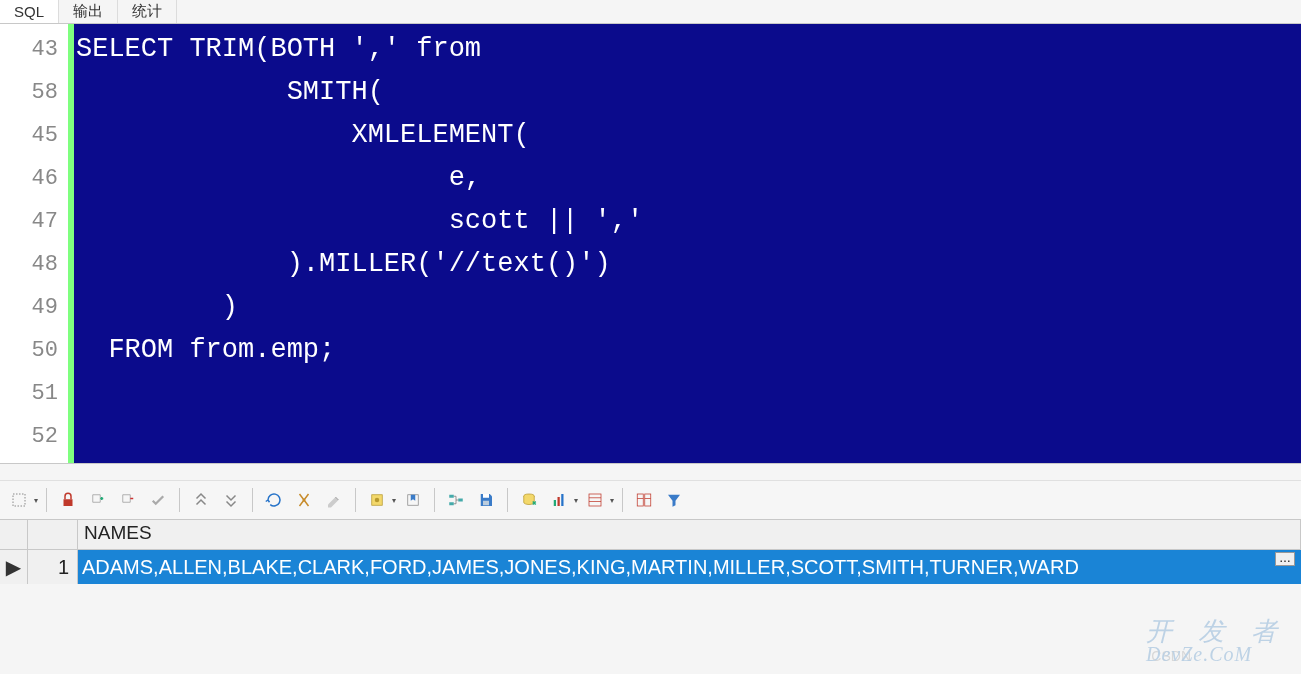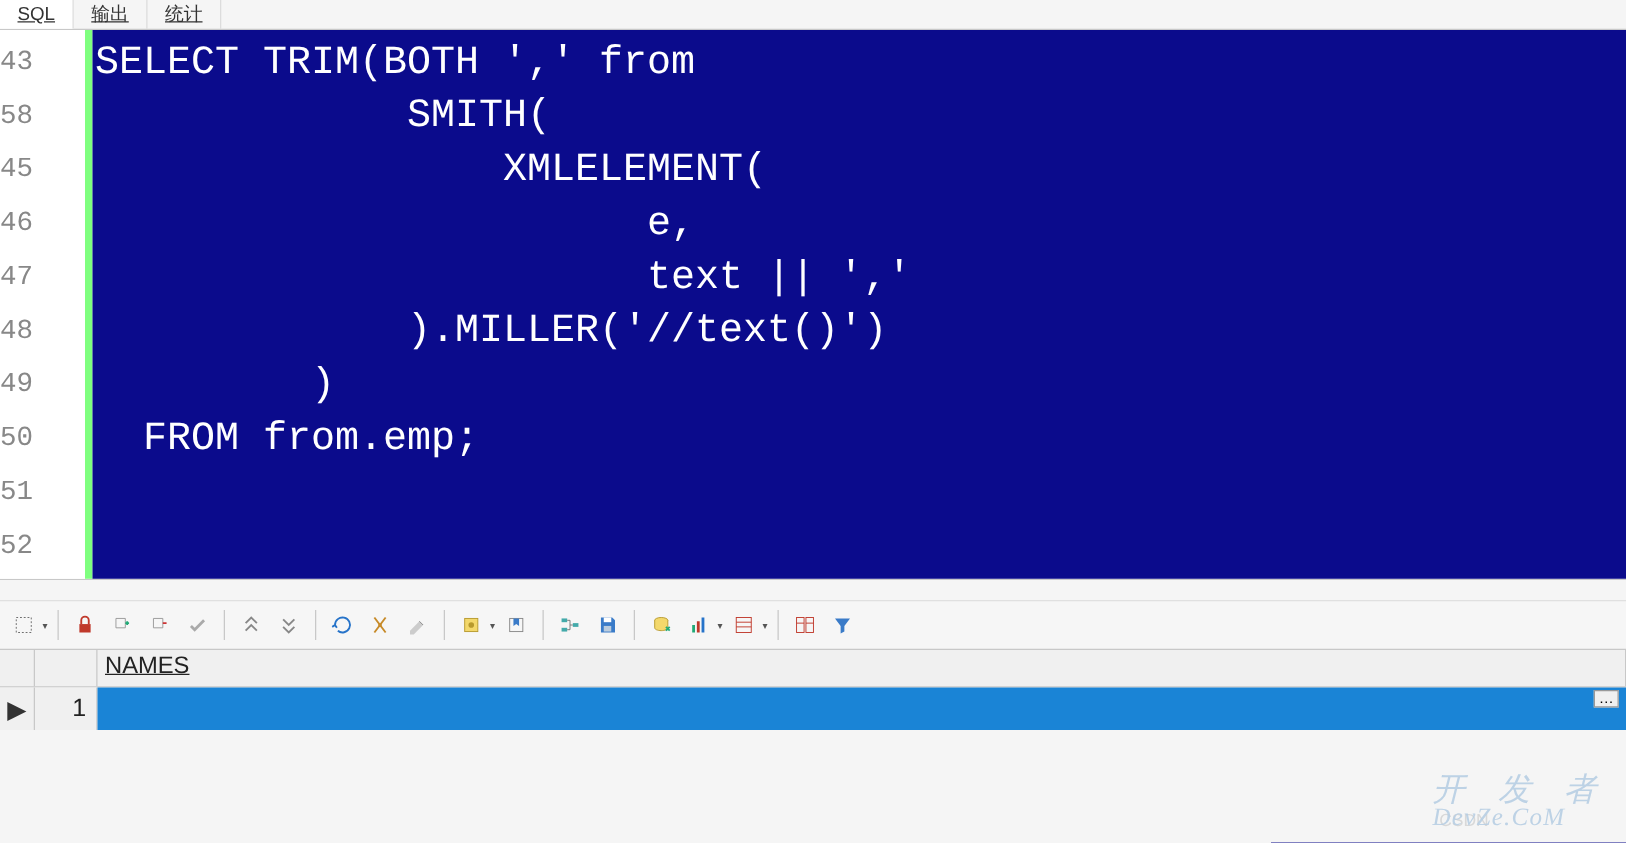--- a/index.html
+++ b/index.html
@@ -21,53 +21,53 @@
   height: 24px;
 }
 .tab {
   padding: 2px 14px;
   font-size: 15px;
   color: #333;
   border-right: 1px solid #dcdcdc;
   cursor: pointer;
   display: flex;
   align-items: center;
-  text-decoration: underline;
 }
 .tab.active {
   background: #fff;
 }
 
 
 .editor-wrap {
   display: flex;
   height: 440px;
   background: #fff;
   border-bottom: 1px solid #c8c8c8;
 }
 .gutter {
   width: 68px;
   background: #fff;
+  text-align: right;
   padding-top: 4px;
   color: #888;
   font-family: Consolas, "Courier New", monospace;
   font-size: 22px;
   line-height: 43px;
 }
 .gutter div { padding-right: 10px; }
 .green-bar {
   width: 6px;
   background: #7fff7f;
 }
 .code-area {
   flex: 1;
   background: #0b0b8c;
   color: #fff;
   font-family: Consolas, "Courier New", monospace;
-  font-size: 32px;
+  font-size: 27px;
   line-height: 43px;
   padding-top: 4px;
   padding-left: 2px;
   white-space: pre;
   position: relative;
 }
 
 
 .toolbar {
   display: flex;
@@ -124,21 +124,20 @@
 }
 .rownum-h {
   width: 50px;
   border-right: 1px solid #c8c8c8;
 }
 .col-names {
   flex: 1;
   padding: 2px 6px;
   color: #222;
   border-right: 1px solid #c8c8c8;
-  text-decoration: underline;
 }
 .grid-row {
   display: flex;
   height: 34px;
   font-size: 20px;
 }
 .row-indicator {
   width: 28px;
   border-right: 1px solid #c8c8c8;
   display: flex;
@@ -226,21 +225,21 @@
       <div>45</div>
       <div>46</div>
       <div>47</div>
       <div>48</div>
       <div>49</div>
       <div>50</div>
       <div>51</div>
       <div>52</div>
     </div>
   <div class="green-bar"></div>
-  <div class="code-area"><div>SELECT TRIM(BOTH ',' from</div><div>             SMITH(</div><div>                 XMLELEMENT(</div><div>                       e,</div><div>                       text || ','</div><div>             ).MILLER('//text()')</div><div>         )</div><div>  FROM from.emp;</div></div>
+  <div class="code-area"><div>SELECT TRIM(BOTH ',' from</div><div>             SMITH(</div><div>                 XMLELEMENT(</div><div>                       e,</div><div>                       scott || ','</div><div>             ).MILLER('//text()')</div><div>         )</div><div>  FROM from.emp;</div></div>
 </div>
 
 <div class="toolbar">
   <div class="dd">
     <div class="tool-btn">
         <svg viewBox="0 0 24 24">
           <rect x="4" y="4" width="16" height="16" fill="none" stroke="#666" stroke-dasharray="2 2"></rect>
         </svg>
       </div>
     <span class="dd-arrow">▾</span>
@@ -377,20 +376,21 @@
 <div class="grid-area">
   <div class="grid-head">
     <div class="row-indicator-h"></div>
     <div class="rownum-h"></div>
     <div class="col-names">NAMES</div>
   </div>
   <div class="grid-row">
     <div class="row-indicator">▶</div>
     <div class="rownum">1</div>
     <div class="cell">
+      <span>ADAMS,ALLEN,BLAKE,CLARK,FORD,JAMES,JONES,KING,MARTIN,MILLER,SCOTT,SMITH,TURNER,WARD</span>
       <span class="ellipsis">…</span>
     </div>
   </div>
 </div>
 
 <div class="csdn">CSDN</div>
 <div class="watermark">
   <div class="top">开 发 者</div>
   <div class="bot">DevZe.CoM</div>
 </div>

